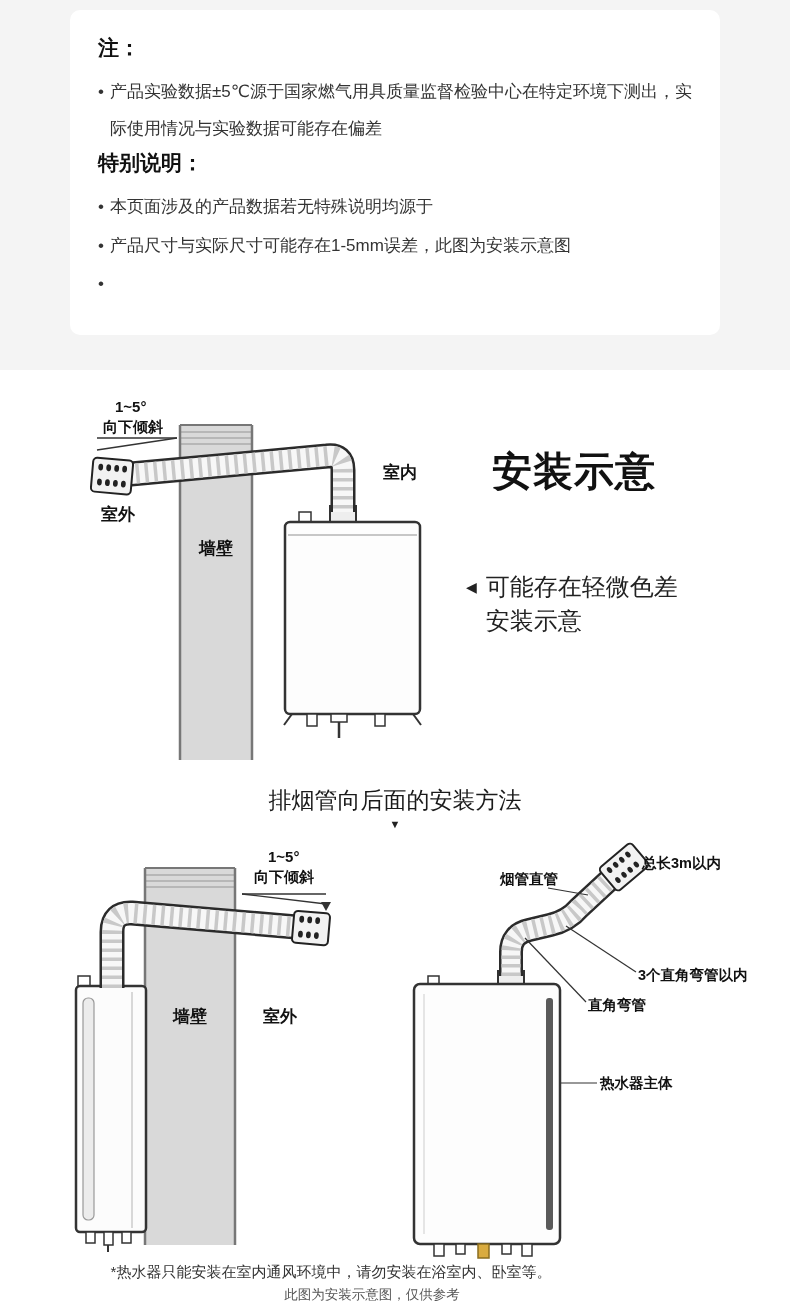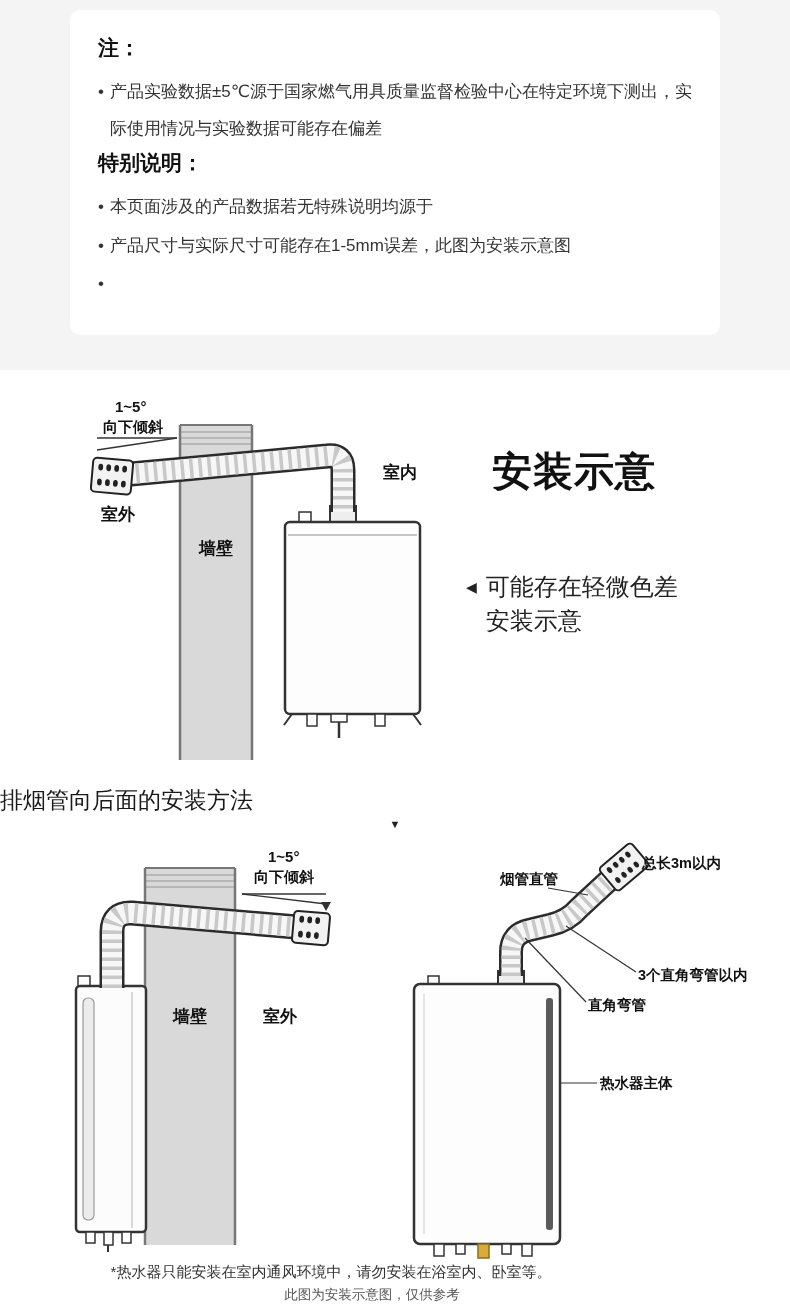--- a/index.html
+++ b/index.html
@@ -23,21 +23,21 @@
 
   
   .diagram-area { position:absolute; left:0; top:370px; width:790px; height:941px; background:#ffffff; }
   .abs { position:absolute; }
 
   .big-title { left:492px; top:74px; font-size:40px; font-weight:bold; color:#111; letter-spacing:1px; }
   .side-method { left:466px; top:200px; display:flex; gap:9px; }
   .side-method .marker { font-size:14px; color:#222; line-height:34px; }
   .side-method .lines { font-size:24px; color:#222; font-weight:500; line-height:34px; }
 
-  .back-heading { left:0; top:415px; width:790px; text-align:left; font-size:23px; font-weight:500; color:#1a1a1a; }
+  .back-heading { left:0; top:415px; width:790px; text-align:center; font-size:23px; font-weight:500; color:#1a1a1a; }
   .down-arrow { left:0; top:448px; width:790px; text-align:center; font-size:11px; color:#222; }
 
   .footer-1 { left:0; top:893px; width:662px; text-align:center; font-size:15px; color:#333; font-weight:500; }
   .footer-2 { left:0; top:916px; width:744px; text-align:center; font-size:13.5px; color:#555; }
 
   svg { display:block; }
   svg text { font-family:"Liberation Sans","DejaVu Sans",sans-serif; fill:#111; }
   .lbl { font-size:17px; font-weight:bold; }
   .lbl-s { font-size:15px; font-weight:bold; }
   .ann { font-size:14.5px; font-weight:bold; }

